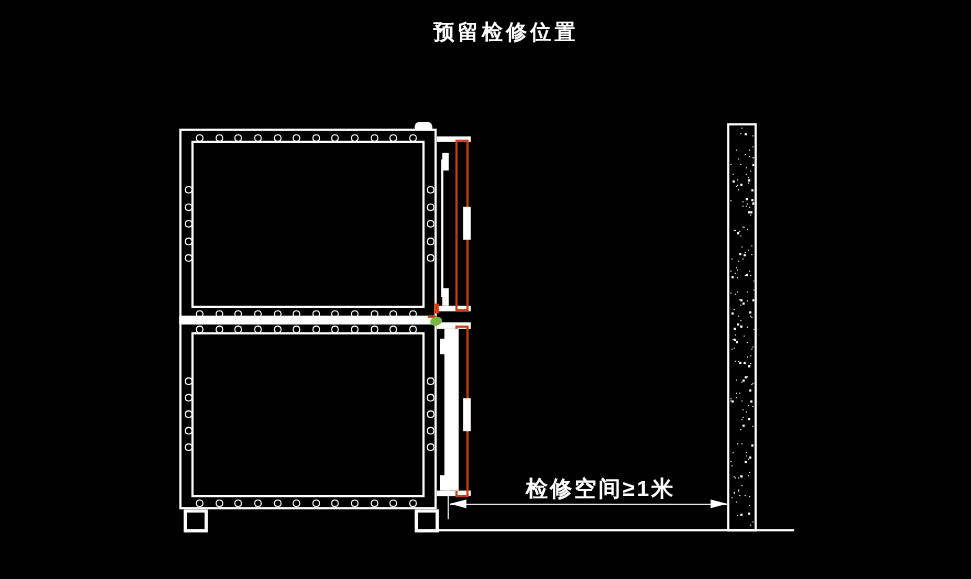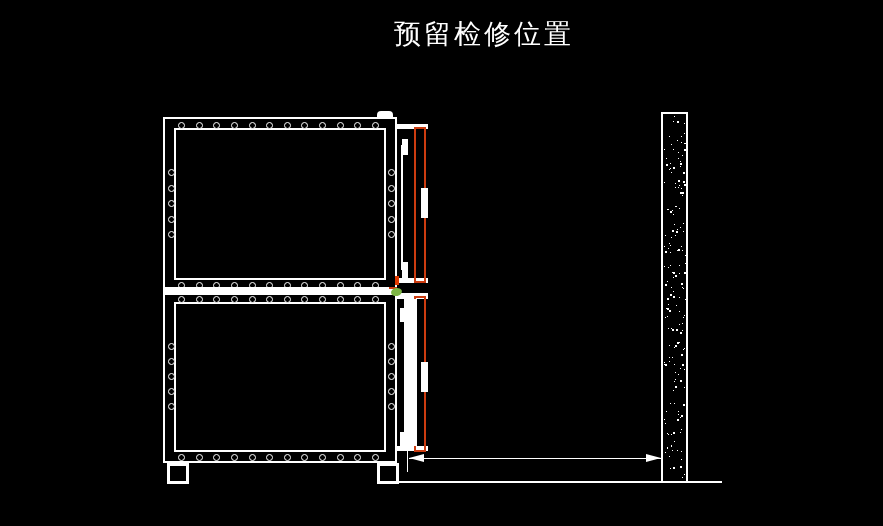--- a/index.html
+++ b/index.html
@@ -6,21 +6,21 @@
     --bg:#000000; --line:#ffffff; --door:#cc3c10; --latch-red:#e03a00; --latch-green:#7db544;
   }
   html,body{margin:0;padding:0;background:var(--bg);}
   #canvas{
     position:relative; width:883px; height:526px; background:var(--bg);
     overflow:hidden; font-family:"Liberation Sans","DejaVu Sans",sans-serif;
   }
   .abs{position:absolute;}
   .wline{background:var(--line);}
   #title{
-    left:394px; top:16px; color:var(--line); font-size:27px; font-weight:normal;
+    left:394px; top:16px; color:var(--line); font-size:19px; font-weight:bold;
     letter-spacing:3px; white-space:nowrap;
   }
   .box{border:2px solid var(--line); background:var(--bg); box-sizing:border-box;}
   .panel{position:absolute; left:9px; top:9px; right:9px; bottom:9px;
     border:2px solid var(--line); box-sizing:border-box;}
   .bolt{position:absolute; width:5px; height:5px; border:1px solid var(--line);
     border-radius:50%; box-sizing:content-box; background:var(--bg);}
   .foot{border:3px solid var(--line); background:var(--bg); box-sizing:border-box;}
   .door{border:2px solid var(--door); box-sizing:border-box; background:transparent;}
   .arrow{width:0;height:0;}
@@ -143,20 +143,21 @@
   <div class="abs" style="left:389px;top:287px;width:8px;height:2px;background:var(--door);"></div>
   <div class="abs latch-green" style="left:391px;top:288px;width:11px;height:8px;"></div>
 
   <div class="abs foot" style="left:167px;top:463px;width:22px;height:21px;"></div>
   <div class="abs foot" style="left:377px;top:463px;width:22px;height:21px;"></div>
 
   <div class="abs wline" style="left:407px;top:444px;width:1px;height:28px;"></div>
   <div class="abs wline" style="left:409px;top:458px;width:252px;height:1px;"></div>
   <div class="abs arrow left" style="left:409px;top:454px;"></div>
   <div class="abs arrow right" style="left:646px;top:454px;"></div>
+  <div id="dim-label" class="abs">检修空间≥1米</div>
 
   <div id="wall" class="abs" style="left:661px;top:112px;width:27px;height:371px;">
       <div class="speck" style="width: 1px; height: 1px; left: 15.448px; top: 259.586px;"></div>
       <div class="speck" style="width: 1px; height: 1px; left: 16.1536px; top: 159.413px;"></div>
       <div class="speck" style="width: 1px; height: 1px; left: 1.8064px; top: 202.51px;"></div>
       <div class="speck" style="width: 1px; height: 1px; left: 11.6176px; top: 264.827px;"></div>
       <div class="speck" style="width: 1px; height: 1px; left: 6.7456px; top: 137.864px;"></div>
       <div class="speck" style="width: 1px; height: 1px; left: 16.624px; top: 253.762px;"></div>
       <div class="speck" style="width: 2px; height: 2px; left: 18.2032px; top: 300.936px;"></div>
       <div class="speck" style="width: 1px; height: 1px; left: 3.5872px; top: 94.7664px;"></div>

